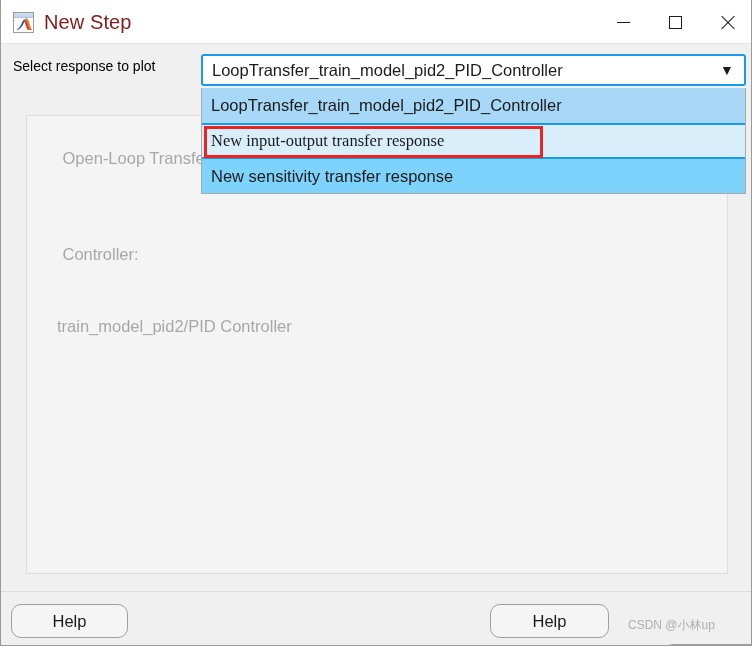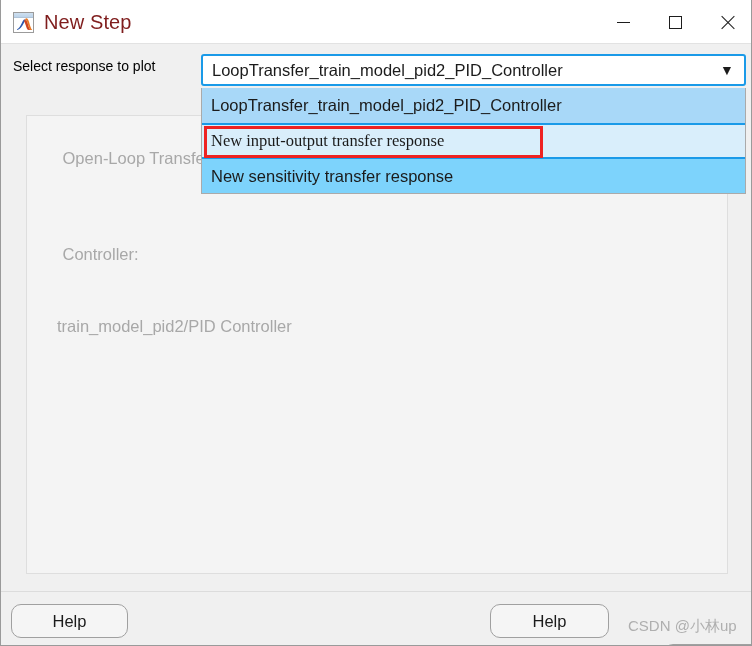--- a/index.html
+++ b/index.html
@@ -230,21 +230,21 @@
     left: 0; top: 591px;
     width: 752px;
     height: 0;
     border-top: 1px solid #dcdcdc;
   }
 
   
   .watermark {
     position: absolute;
     left: 627px; top: 617px;
-    font-size: 15px;
+    font-size: 12px;
     color: rgba(150,150,150,0.72);
     white-space: nowrap;
     z-index: 40;
     pointer-events: none;
   }
 </style>
 </head>
 <body>
 
 <div id="app">

